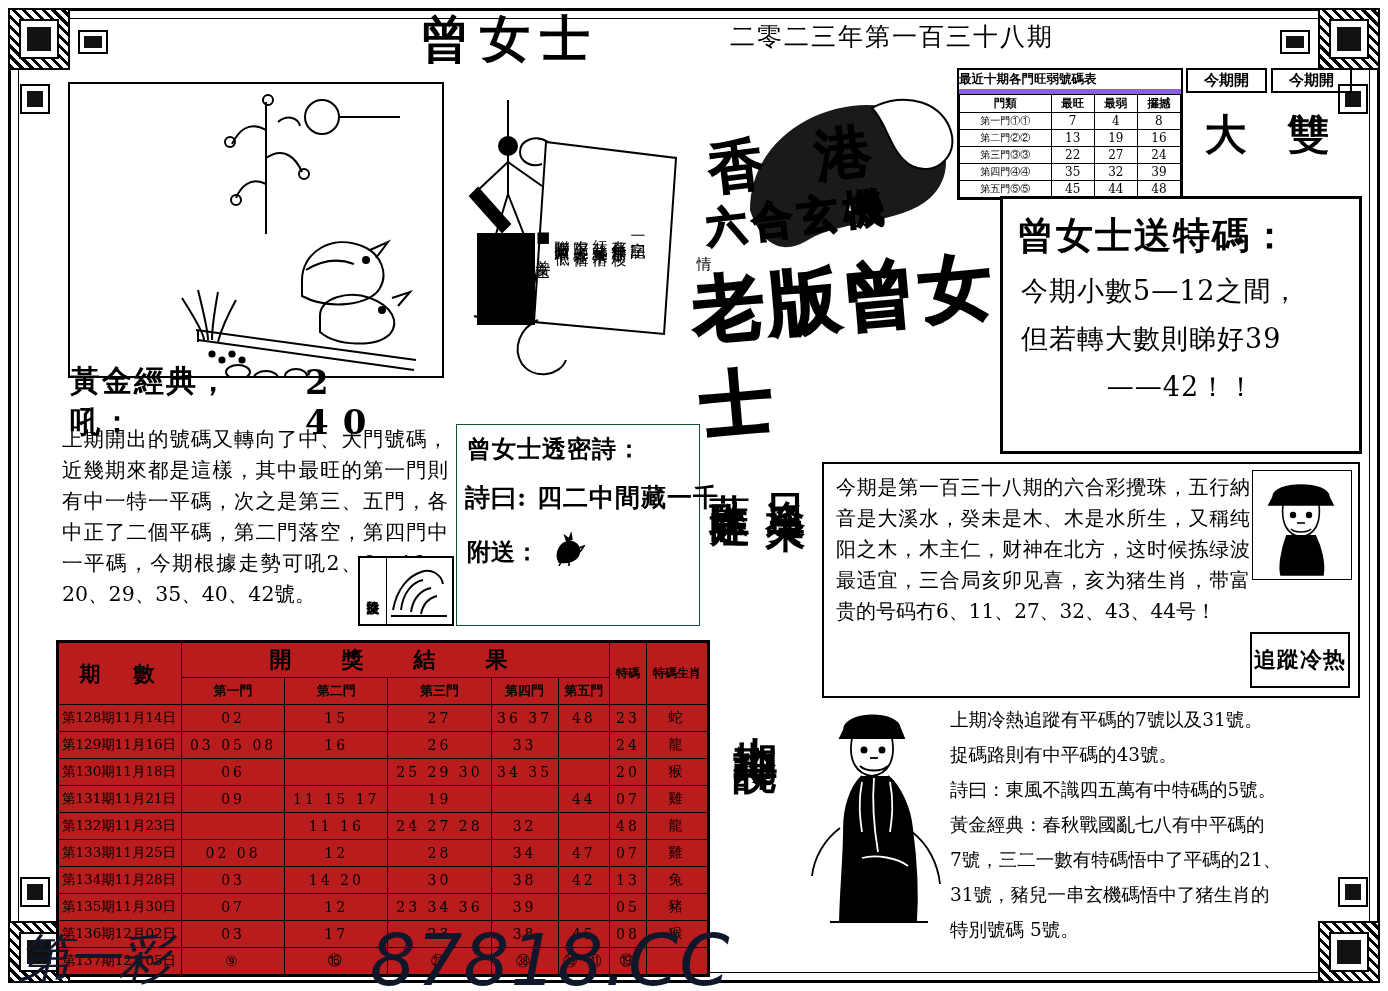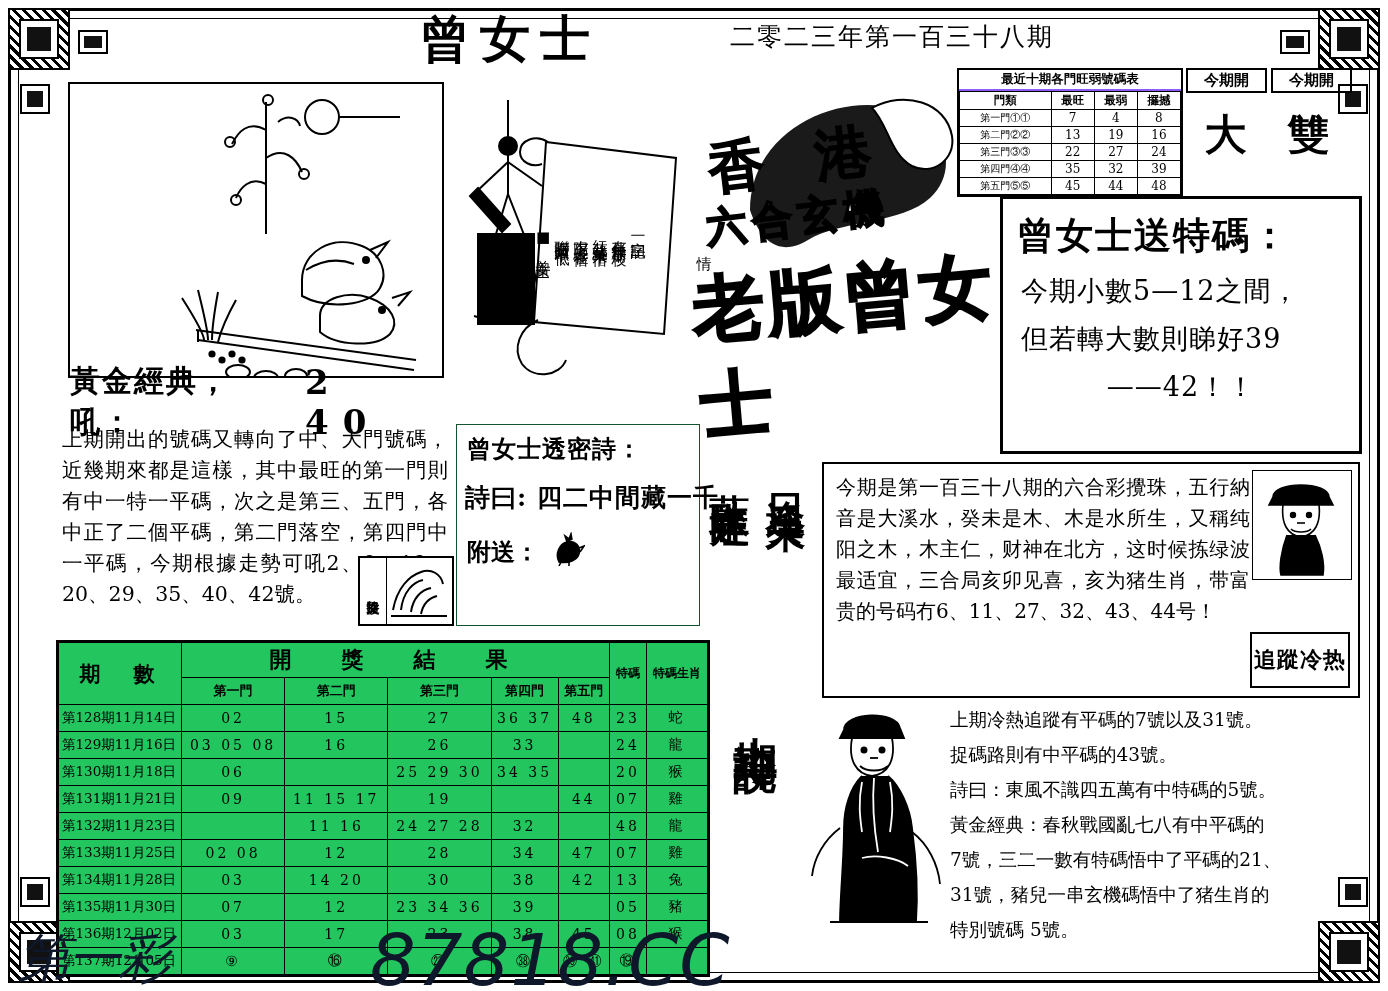--- a/index.html
+++ b/index.html
@@ -160,22 +160,22 @@
     transform:rotate(-5deg);
     -webkit-text-stroke:2px #000;
   }
 
   
   .stats{
     position:absolute;left:957px;top:68px;width:222px;border:2px solid #000;
     background:#fff;
   }
   .stats .cap{
-    text-align:center;font-size:12.5px;font-weight:bold;
-    border-bottom:2px solid #8b5cf6;padding:1px 0;
+    font-size:12.5px;font-weight:bold;
+    border-bottom:5px solid #8b5cf6;padding:1px 0;
     font-family:"DejaVu Serif","Liberation Serif",serif;
   }
   .stats table{border-collapse:collapse;width:100%;font-size:12px;
     font-family:"DejaVu Serif","Liberation Serif",serif;}
   .stats td,.stats th{border:1px solid #000;text-align:center;padding:1px 0;}
   .stats th{font-weight:bold;font-size:11.5px;}
   .stats td.men{font-size:10px;white-space:nowrap;margin-top:19px;}
 
   
   .open-boxes{
@@ -243,21 +243,21 @@
   .chase{
     position:absolute;right:8px;bottom:8px;width:96px;height:52px;
     border:2px solid #000;display:flex;align-items:center;justify-content:center;
     font-family:"DejaVu Serif","Liberation Serif",serif;
     font-weight:bold;font-size:22px;letter-spacing:1px;background:#fff;
   }
 
   
   .results{
     position:absolute;left:56px;top:640px;width:650px;border:2px solid #000;
-    background:#22c55e;
+    background:#b91c1c;
   }
   .results table{border-collapse:collapse;width:100%;
     font-family:"DejaVu Serif","Liberation Serif",serif;font-size:14px;}
   .results th,.results td{border:1px solid #000;text-align:center;padding:2px 1px;}
   .results .hdr-qishu{font-size:21px;font-weight:bold;letter-spacing:6px;width:120px;}
   .results .hdr-big{font-size:22px;font-weight:bold;letter-spacing:14px;}
   .results .sub th{font-size:13px;font-weight:bold;}
   .results td.date{font-size:13.5px;text-align:left;padding-left:3px;white-space:nowrap;}
   .results td.cell{font-size:14px;letter-spacing:3px;}
   .results tr{height:27px;}

